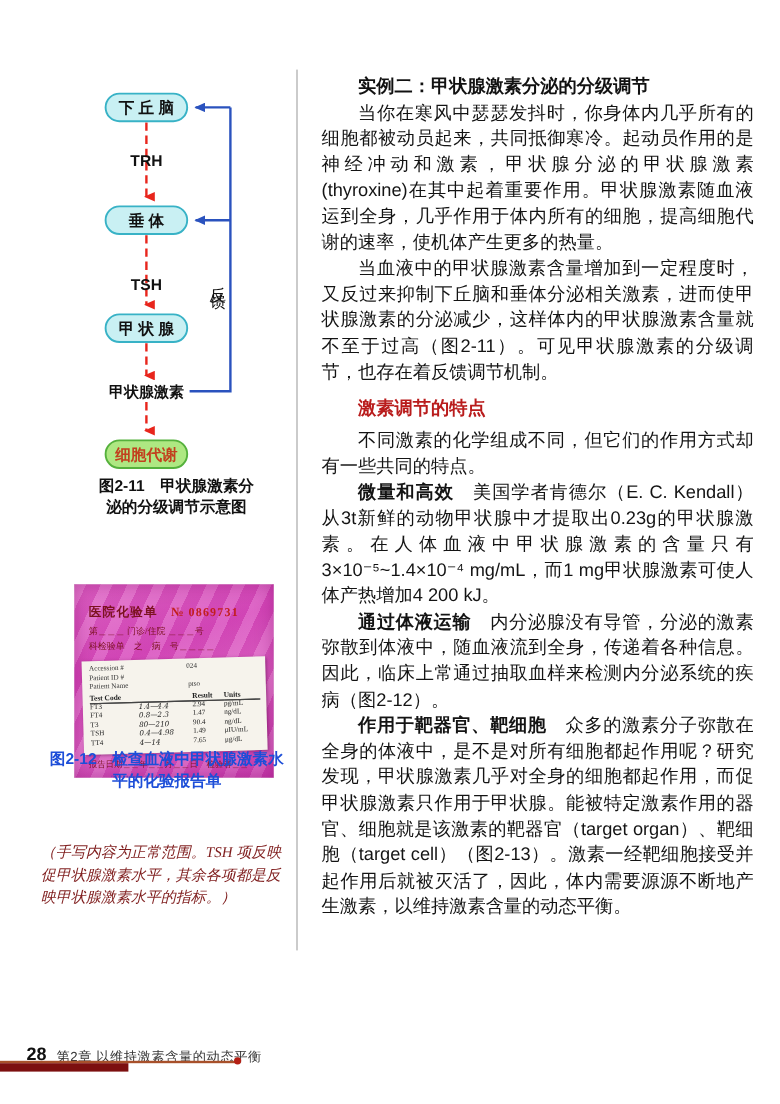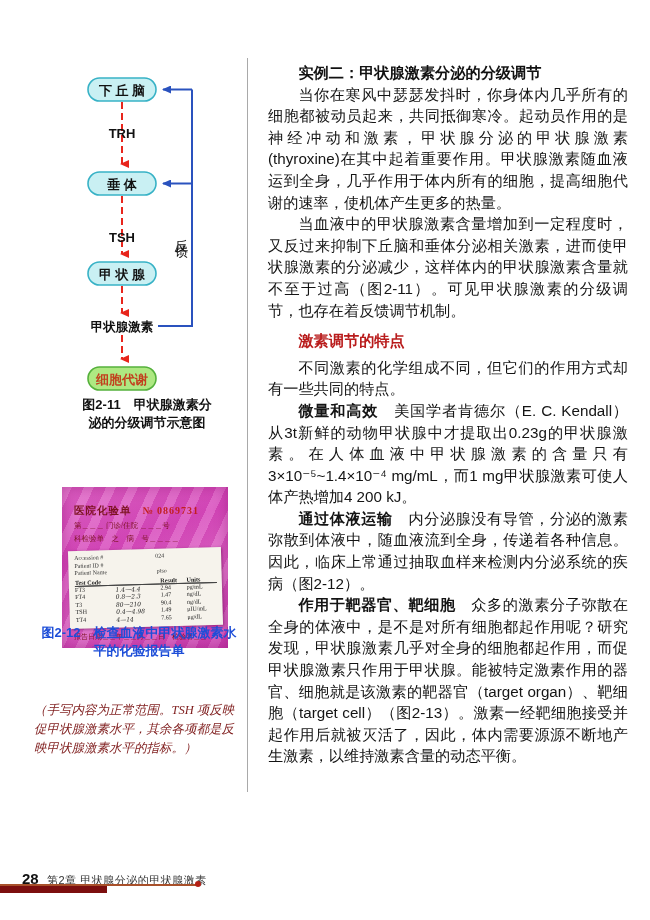--- a/index.html
+++ b/index.html
@@ -207,16 +207,16 @@
   <p>当你在寒风中瑟瑟发抖时，你身体内几乎所有的细胞都被动员起来，共同抵御寒冷。起动员作用的是神经冲动和激素，甲状腺分泌的甲状腺激素(thyroxine)在其中起着重要作用。甲状腺激素随血液运到全身，几乎作用于体内所有的细胞，提高细胞代谢的速率，使机体产生更多的热量。</p>
   <p>当血液中的甲状腺激素含量增加到一定程度时，又反过来抑制下丘脑和垂体分泌相关激素，进而使甲状腺激素的分泌减少，这样体内的甲状腺激素含量就不至于过高（图2-11）。可见甲状腺激素的分级调节，也存在着反馈调节机制。</p>
   <p class="sec-head blue">激素调节的特点</p>
   <p>不同激素的化学组成不同，但它们的作用方式却有一些共同的特点。</p>
   <p><span class="lead">微量和高效</span><span>　美国学者肯德尔（E. C. Kendall）从3t新鲜的动物甲状腺中才提取出0.23g的甲状腺激素。在人体血液中甲状腺激素的含量只有3×10⁻⁵~1.4×10⁻⁴ mg/mL，而1 mg甲状腺激素可使人体产热增加4 200 kJ。</span></p>
   <p><span class="lead">通过体液运输</span><span>　内分泌腺没有导管，分泌的激素弥散到体液中，随血液流到全身，传递着各种信息。因此，临床上常通过抽取血样来检测内分泌系统的疾病（图2-12）。</span></p>
   <p><span class="lead">作用于靶器官、靶细胞</span><span>　众多的激素分子弥散在全身的体液中，是不是对所有细胞都起作用呢？研究发现，甲状腺激素几乎对全身的细胞都起作用，而促甲状腺激素只作用于甲状腺。能被特定激素作用的器官、细胞就是该激素的靶器官（target organ）、靶细胞（target cell）（图2-13）。激素一经靶细胞接受并起作用后就被灭活了，因此，体内需要源源不断地产生激素，以维持激素含量的动态平衡。</span></p>
 </div>
 
 <div class="footer-pagenum">28</div>
-<div class="footer-chapter">第2章  甲状腺分泌的甲状腺激素</div>
+<div class="footer-chapter">第2章  以维持激素含量的动态平衡</div>
 <div class="footer-thinline"></div>
 <div class="footer-dot"></div>
 <div class="footer-bar"></div>
 
 </body></html>

